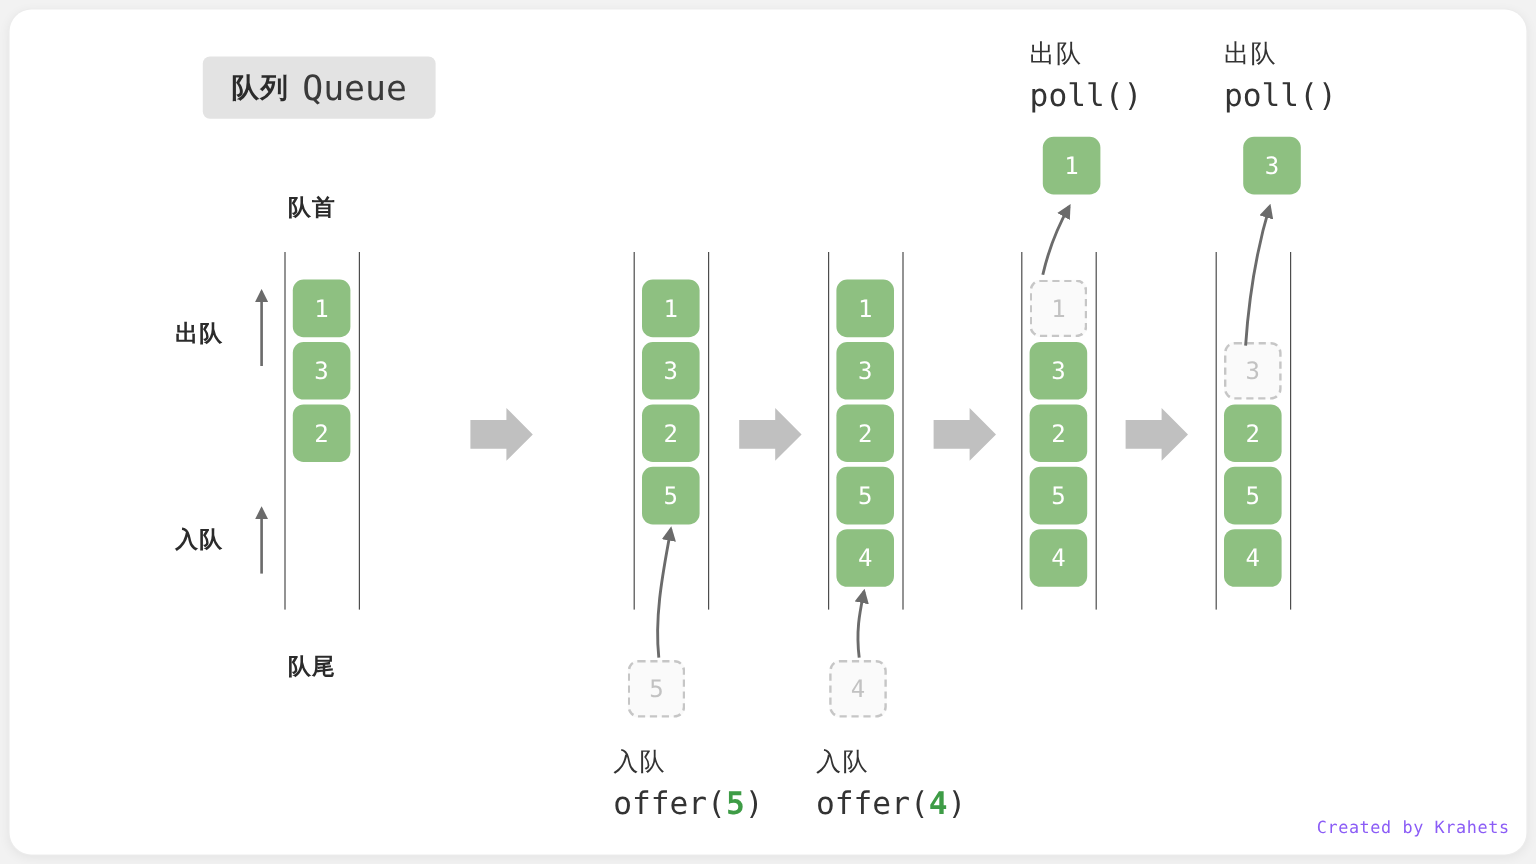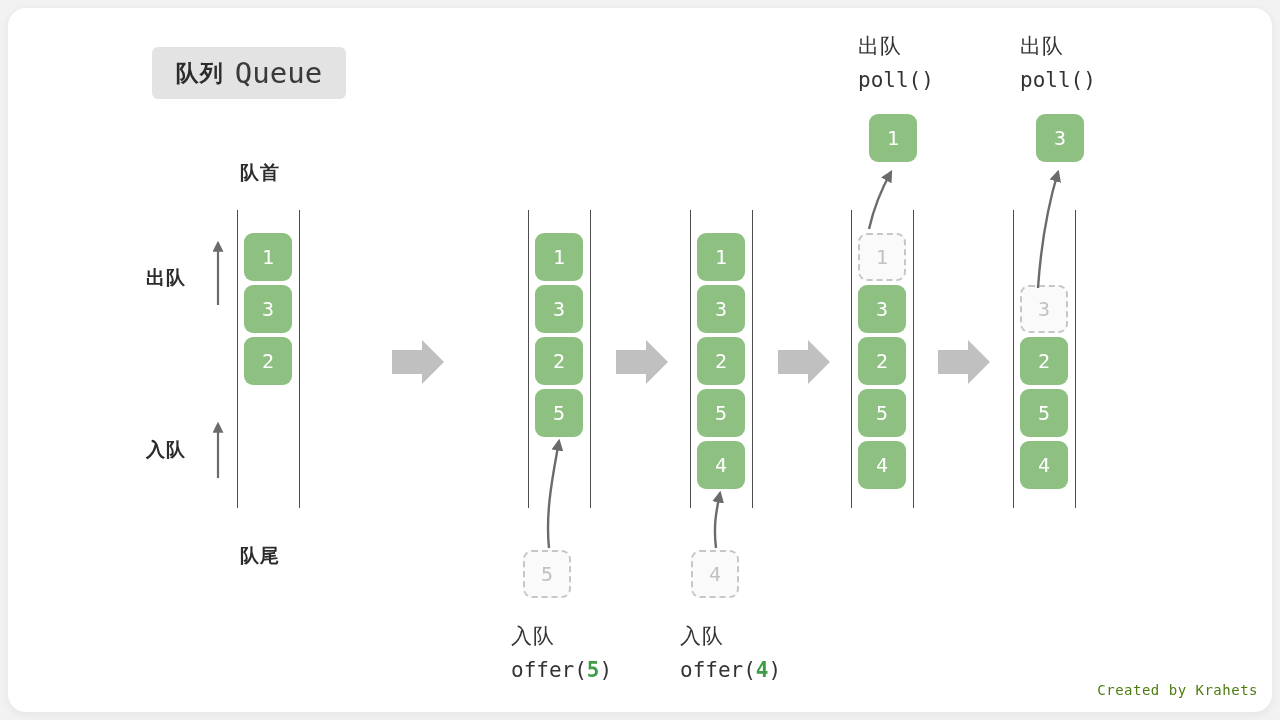--- a/index.html
+++ b/index.html
@@ -39,21 +39,21 @@
     left: 0;
     top: 0;
     width: 1280px;
     height: 720px;
     pointer-events: none;
   }
 
   
   #title-badge {
     position: absolute;
-    left: 152px;
+    left: 169px;
     top: 47px;
     width: 194px;
     height: 52px;
     background: #e3e3e3;
     border-radius: 6px;
     display: flex;
     align-items: center;
     justify-content: center;
     gap: 11px;
   }
@@ -90,21 +90,21 @@
   .op-caption .cn {
     display: block;
     font-family: "Liberation Sans", "DejaVu Sans", sans-serif;
     font-size: 21px;
     color: #333333;
     letter-spacing: 1px;
   }
   .op-caption .code {
     display: block;
     font-family: "DejaVu Sans Mono", "Liberation Mono", monospace;
-    font-size: 21px;
+    font-size: 26px;
     color: #333333;
   }
   .op-caption .code .arg { color: #3e9c46; font-weight: bold; }
 
   
   .queue-col { position: absolute; }
   .rail {
     position: absolute;
     top: 0;
     width: 0;
@@ -157,21 +157,21 @@
     border: 2px dashed #c6c6c6;
   }
 
   
   #credit {
     position: absolute;
     right: 22px;
     bottom: 22px;
     font-family: "DejaVu Sans Mono", "Liberation Mono", monospace;
     font-size: 14px;
-    color: #4d7c0f;
+    color: #8b5cf6;
     letter-spacing: 0.5px;
     text-align: center;
   }
 </style>
 </head>
 <body>
 
 <div id="stage">
   <div id="card"></div>
 

